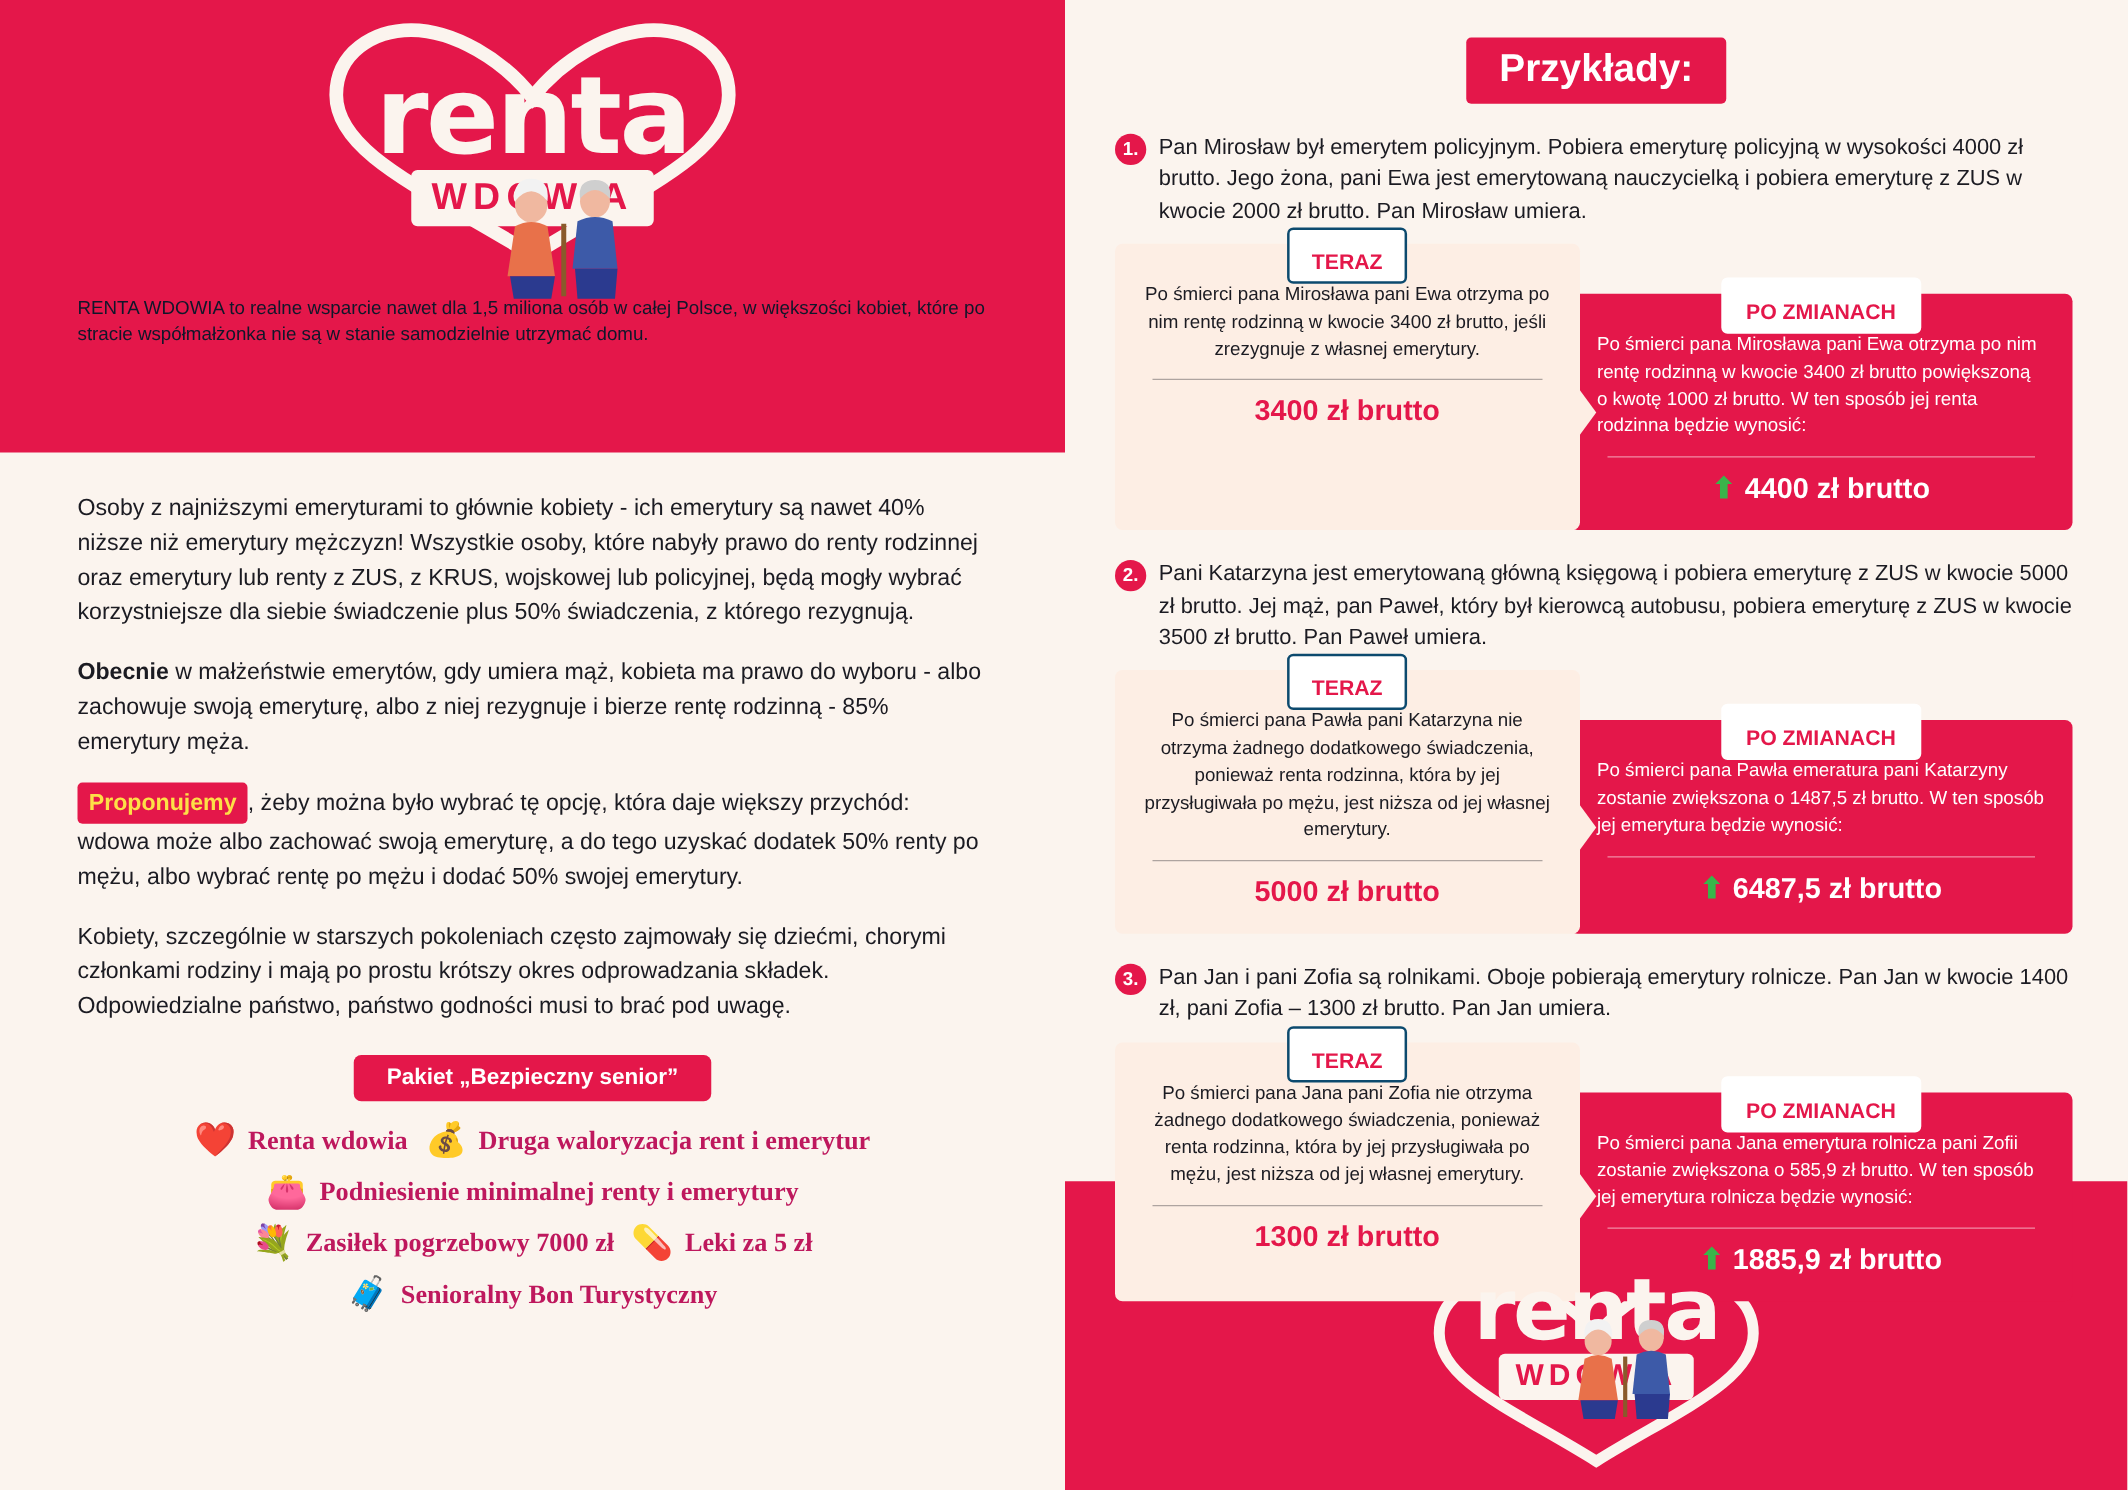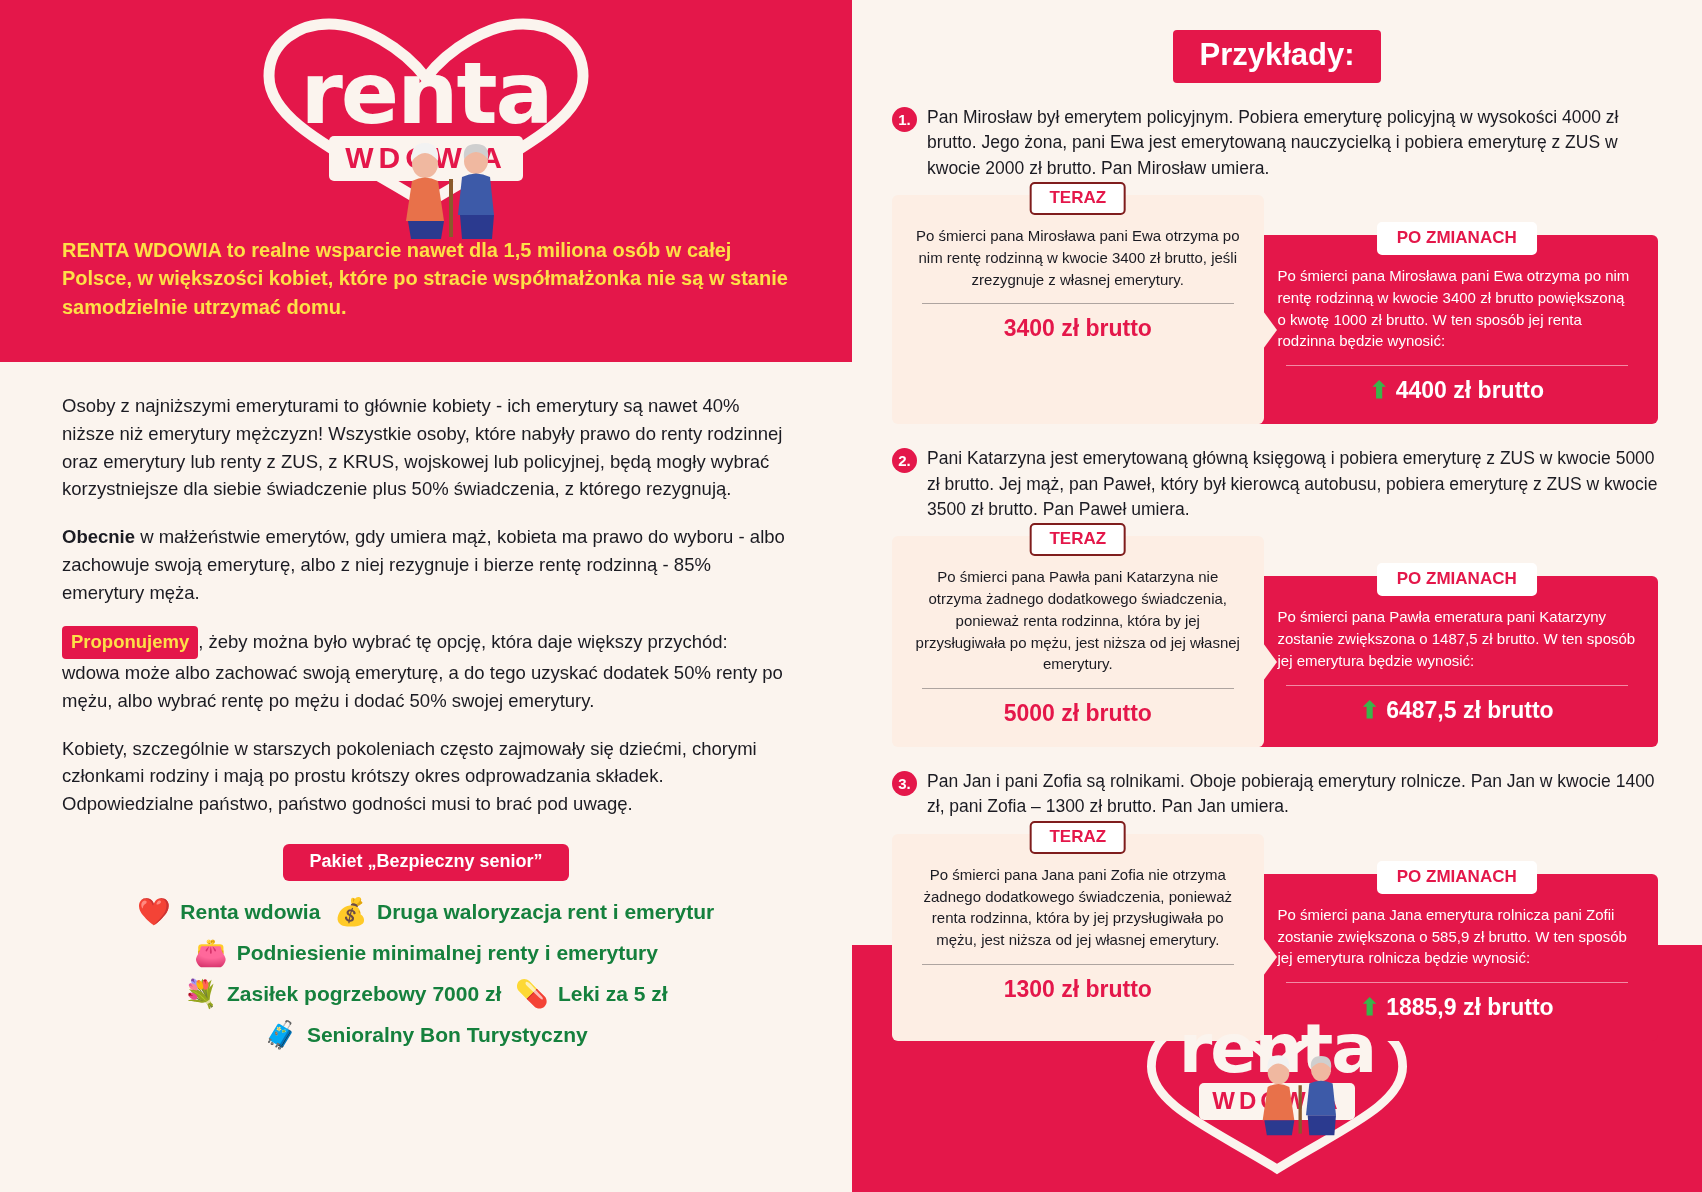--- a/index.html
+++ b/index.html
@@ -63,23 +63,23 @@
     color: #e4174a;
     font-size: 30px;
     font-weight: bold;
     letter-spacing: 5px;
     padding: 5px 16px 6px;
     border-radius: 5px;
     margin-top: 2px;
   }
   .hero-people { position: absolute; bottom: -14px; left: 50%; transform: translateX(-34px); z-index: 4;}
   .hero-lead {
-    color: #fde047;
-    font-size: 20px;
-    font-weight: bold;
+    color: #0f172a;
+    font-size: 15px;
+    font-weight: normal;
     line-height: 1.42;
     padding-top: 8px;
   }
 
   .body-text {
     padding: 30px 62px 0 62px;
   }
   .body-text p {
     font-size: 18.5px;
     line-height: 1.5;
@@ -119,21 +119,22 @@
     flex-wrap: nowrap;
   }
   .pkt-item {
     display: flex;
     align-items: center;
     gap: 9px;
   }
   .pkt-label {
     font-size: 21px;
     font-weight: bold;
-    color: #15803d;
+    color: #be185d;
+    font-family: Liberation Serif, serif;
   }
   .ico { font-size: 27px; line-height: 1; }
 
   
   .right {
     width: 850px;
     height: 1192px;
     background: #fbf4ee;
     position: relative;
   }
@@ -212,24 +213,24 @@
     z-index: 3;
   }
   .badge {
     position: absolute;
     top: -13px; left: 50%;
     transform: translateX(-50%);
     background: #fff;
     color: #e4174a;
     font-size: 17px;
     font-weight: bold;
-    padding: 4px 18px 5px;
+    padding: 16px 18px 5px;
     border-radius: 5px;
     white-space: nowrap;
-    border: 2px solid #7f1d1d;
+    border: 2px solid #0c4a6e;
     z-index: 5;
   }
   .card-after .badge { border-color: #fff; }
   .card-now .ctext {
     font-size: 15px;
     line-height: 1.45;
     color: #1b1b22;
   }
   .card-after .ctext {
     font-size: 15px;

